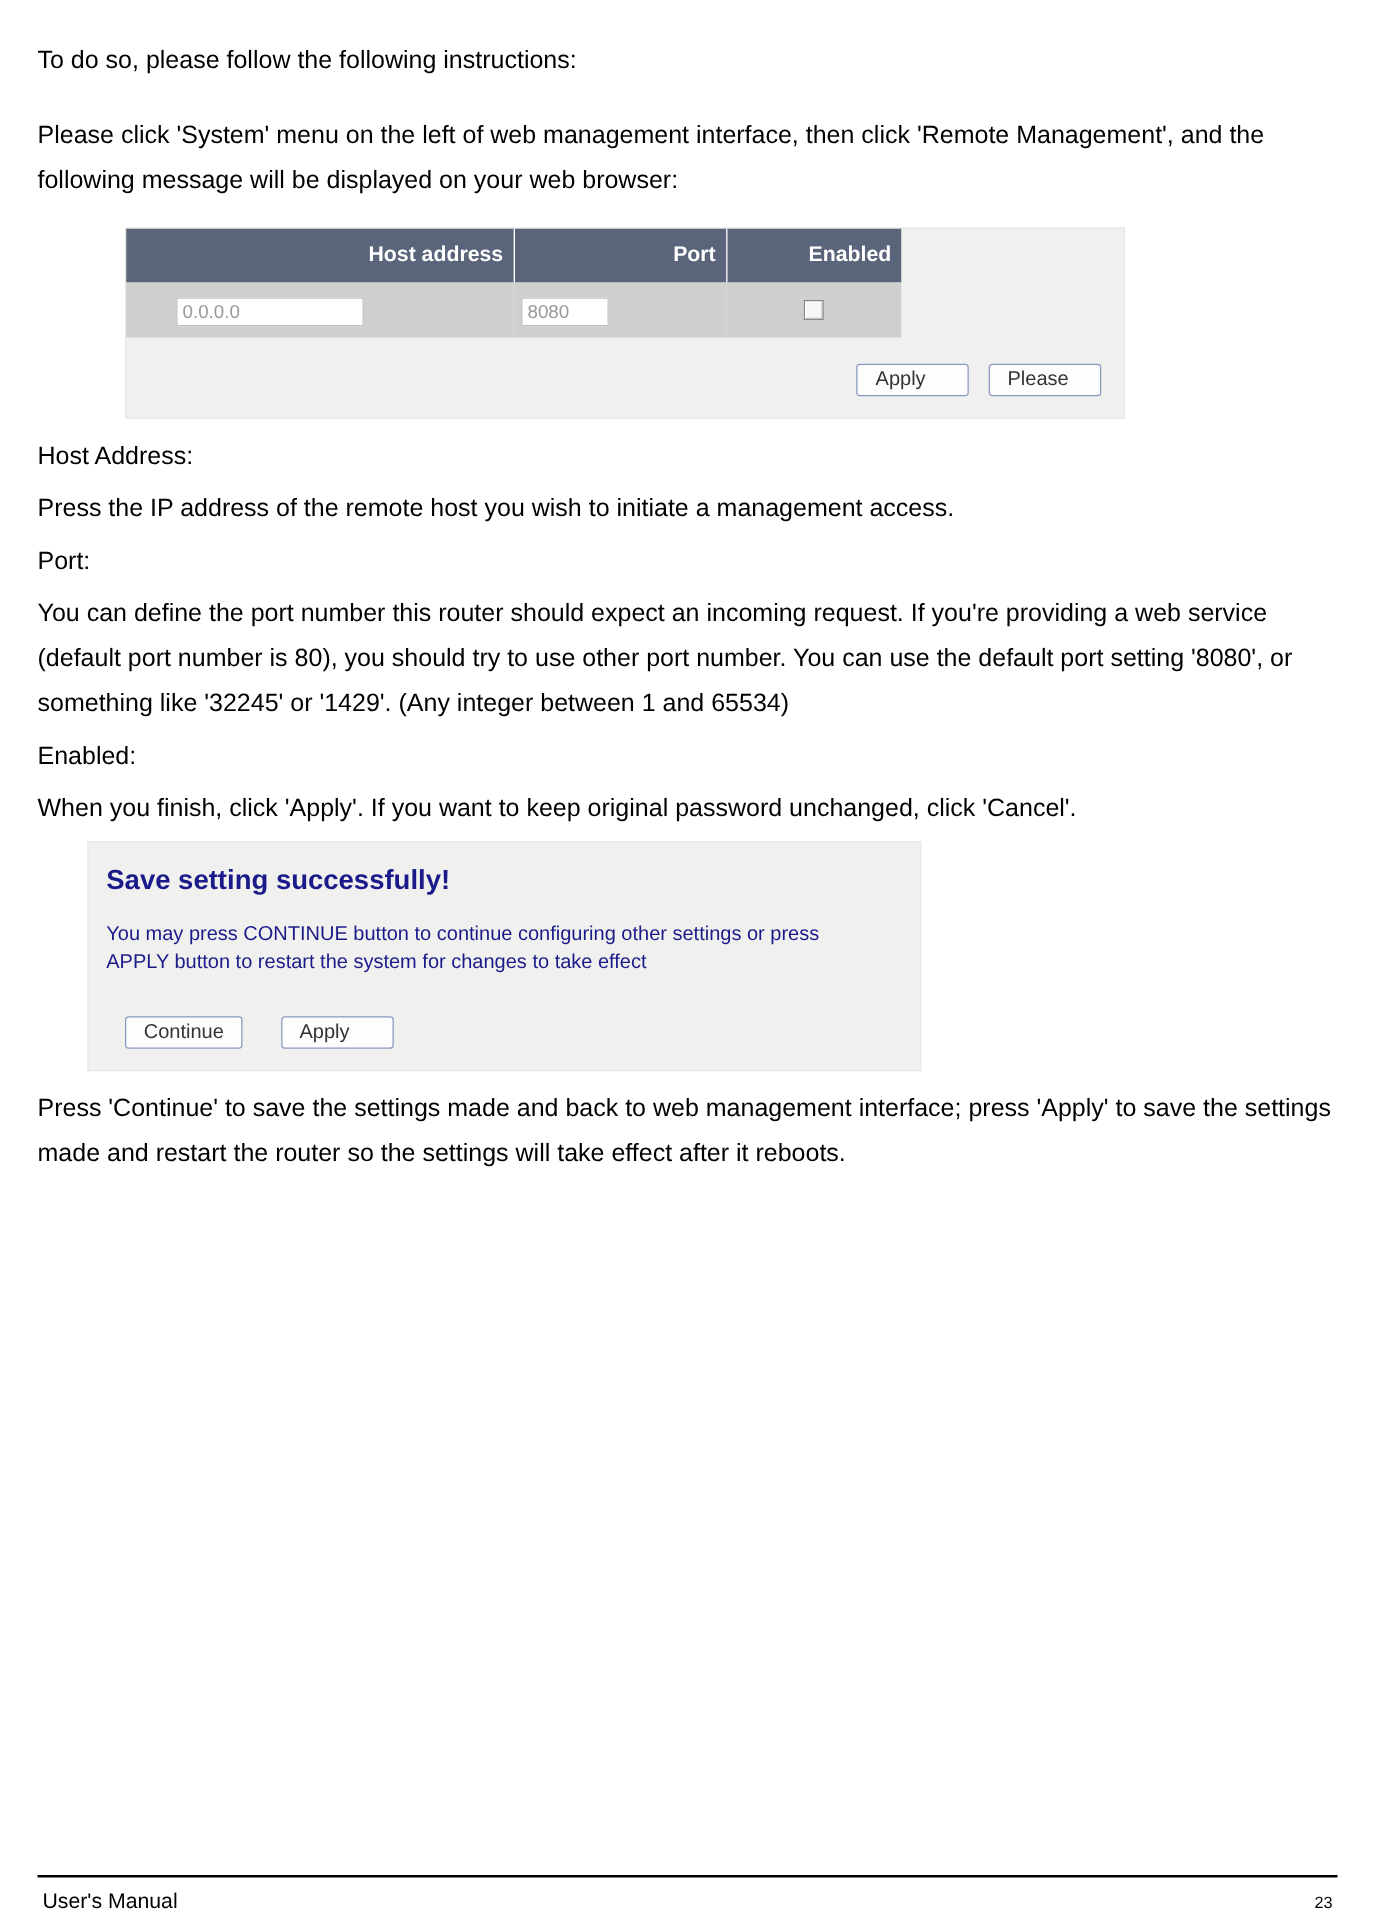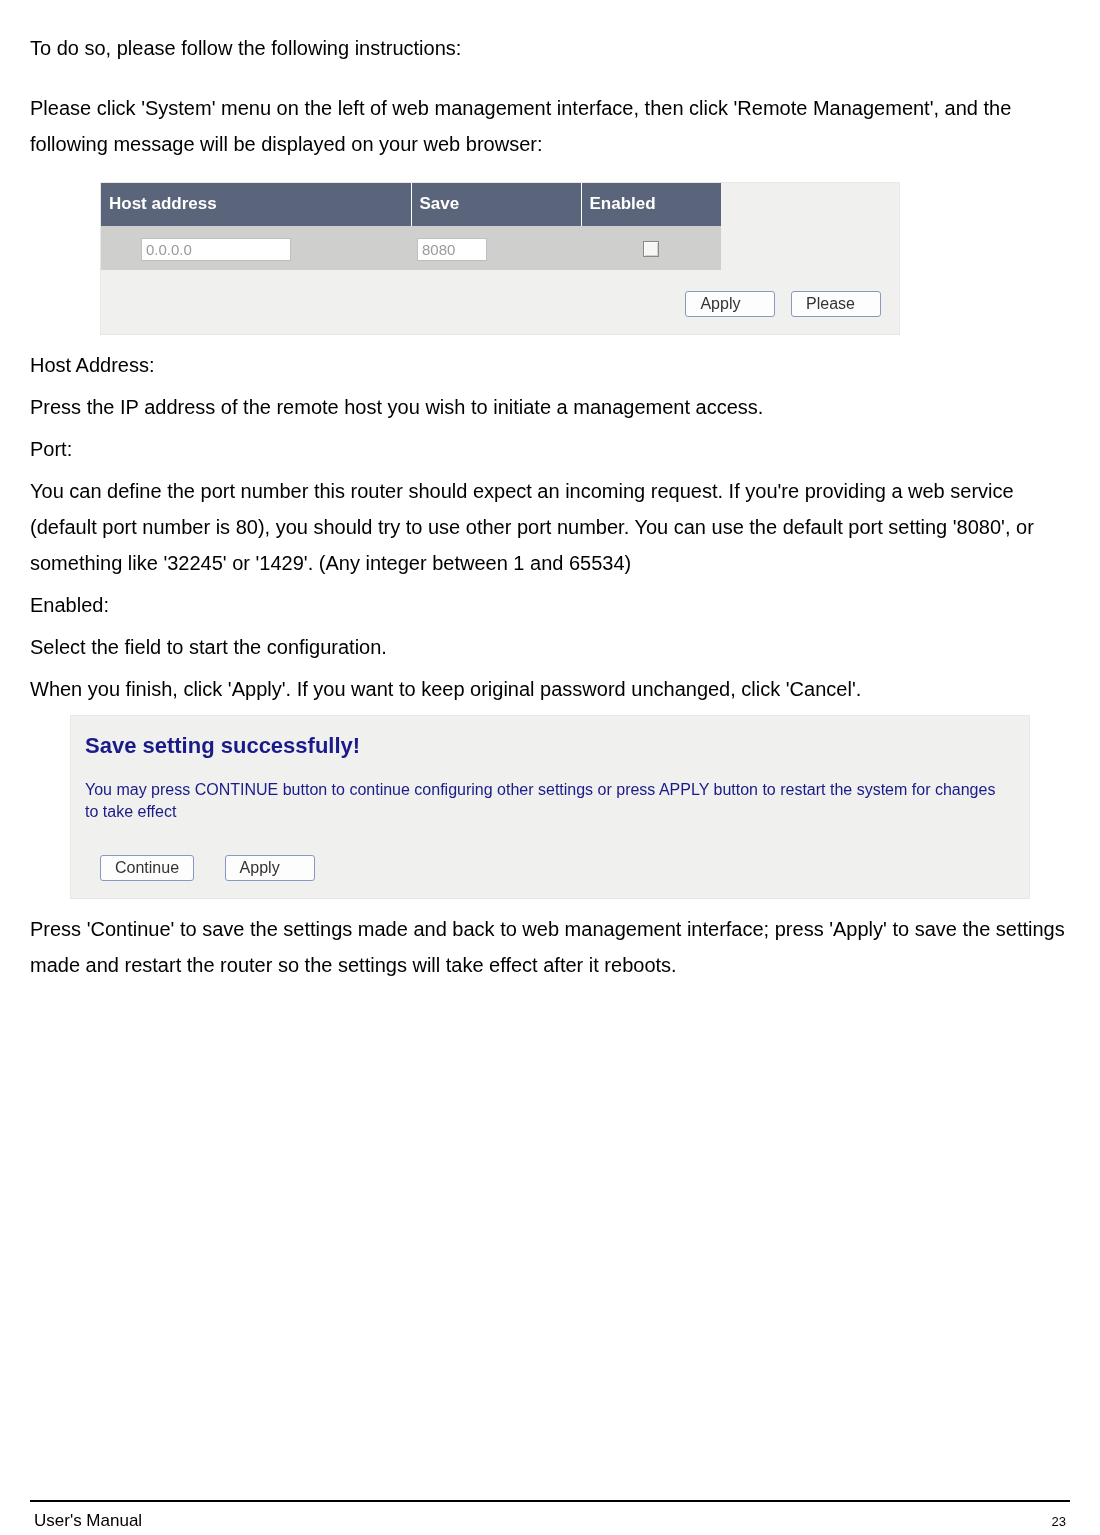--- a/index.html
+++ b/index.html
@@ -28,21 +28,21 @@
     width: 620px;
     border-collapse: collapse;
     margin: 0;
   }
   .remote-table th {
     background: #5a647a;
     color: #fff;
     font-weight: bold;
     font-size: 17px;
     padding: 6px 8px;
-    text-align: left;
+    text-align: right;
     border-right: 1px solid #fff;
   }
   .remote-table th:last-child { border-right: none; }
   .remote-table td {
     background: #cfcfcd;
     padding: 4px 6px;
     text-align: center;
     margin-left: 34px;
   }
   .tbl-input {
@@ -78,21 +78,21 @@
     border: 1px solid #8898c0;
     border-radius: 3px;
     text-align: left;
     margin-left: 10px;
     cursor: pointer;
     font-family: Arial, sans-serif;
   }
   .save-panel {
     background: #f0f0ee;
     margin: 8px 0 12px 40px;
-    width: 960px;
+    width: 667px;
     padding: 10px 30px 14px 14px;
     border: 1px solid #e8e8e6;
   }
   .save-title {
     font-family: Arial, sans-serif;
     font-size: 22px;
     font-weight: bold;
     color: #1a1a8a;
     margin: 0 0 14px 0;
     display: block;
@@ -122,21 +122,21 @@
 <div class="content">
 
   <p>To do so, please follow the following instructions:</p>
   <p class="para" style="margin-top:24px">Please click 'System' menu on the left of web management interface, then click 'Remote Management', and the following message will be displayed on your web browser:</p>
 
   <div class="figure-panel">
     <table class="remote-table">
       <tbody>
           <tr>
         <th style="width:310px">Host address</th>
-        <th style="width:170px">Save</th>
+        <th style="width:170px">Port</th>
         <th style="width:140px">Enabled</th>
       </tr>
       <tr>
         <td style="text-align:left;padding-left:40px">
           <input class="tbl-input" type="text" value="0.0.0.0" style="">
         </td>
         <td style="text-align:left;padding-left:6px">
           <input class="tbl-input tbl-input-narrow" type="text" value="8080" style="">
         </td>
         <td>
@@ -151,21 +151,20 @@
     </div>
   </div>
 
   <p class="bold">Host Address:</p>
   <p>Press the IP address of the remote host you wish to initiate a management access.</p>
 
   <p class="bold">Port:</p>
   <p>You can define the port number this router should expect an incoming request. If you're providing a web service (default port number is 80), you should try to use other port number. You can use the default port setting '8080', or something like '32245' or '1429'. (Any integer between 1 and 65534)</p>
 
   <p class="bold">Enabled:</p>
-  <p>Select the field to start the configuration.</p>
 
   <p class="bold">When you finish, click 'Apply'. If you want to keep original password unchanged, click 'Cancel'.</p>
 
   <div class="save-panel">
     <span class="save-title">Save setting successfully!</span>
     <span class="save-desc">You may press CONTINUE button to continue configuring other settings or press APPLY button to restart the system for changes to take effect</span>
     <div class="save-btn-row">
       <button class="btn">Continue</button>
       <button class="btn">Apply</button>
     </div>

